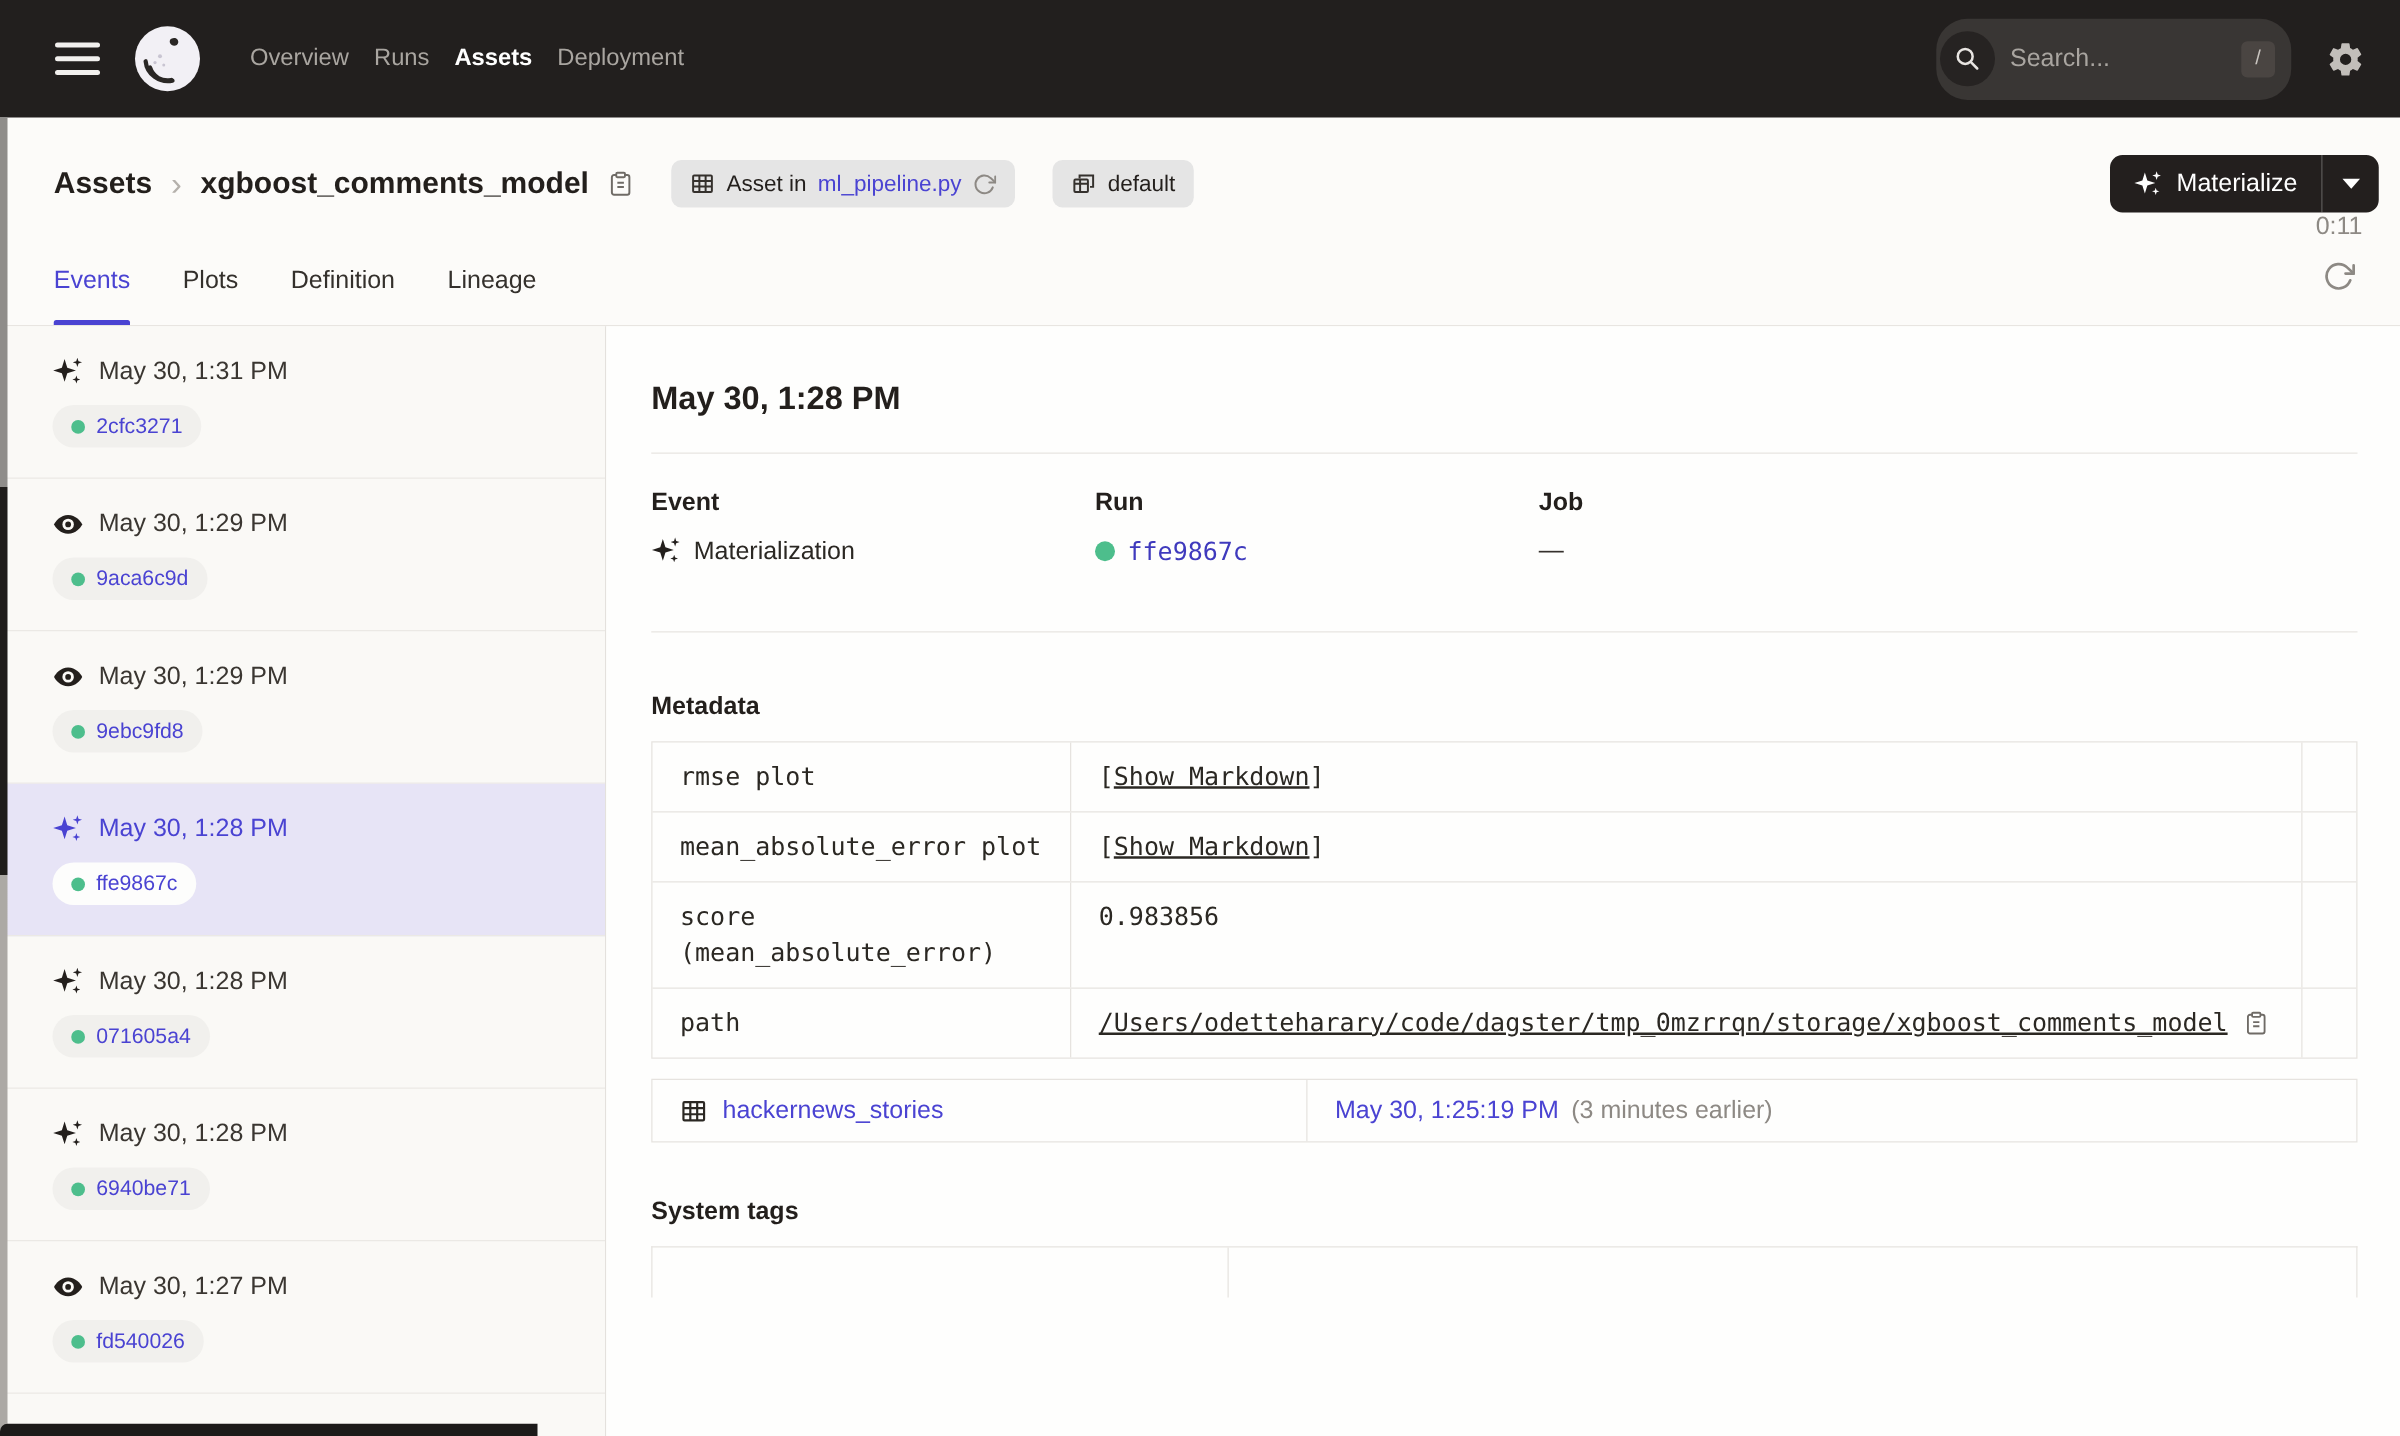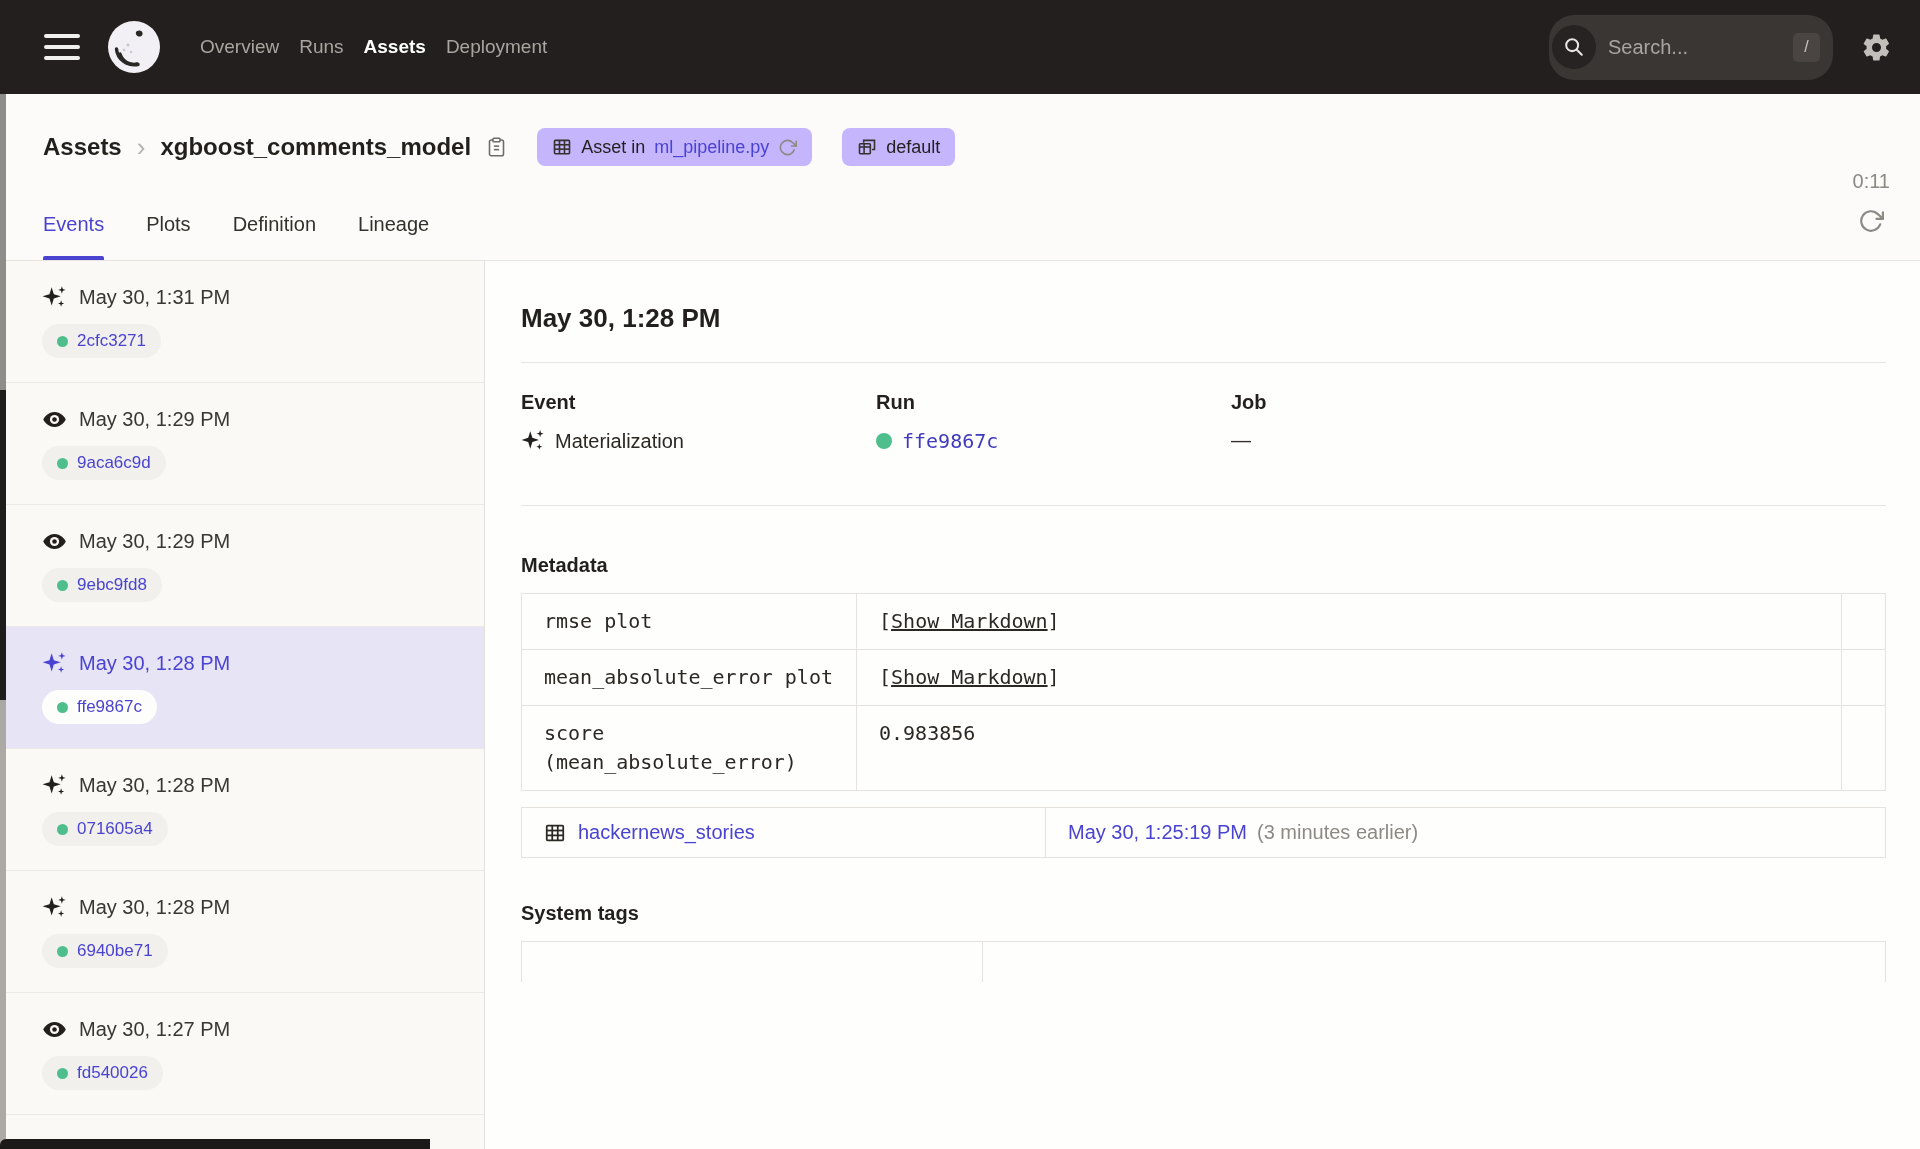--- a/index.html
+++ b/index.html
@@ -28,21 +28,21 @@
   .searchbox input{flex:1;min-width:0;background:transparent;border:none;outline:none;padding:0 0 0 12px;font-size:20px;color:#e8e5e2;font-family:"Liberation Sans",sans-serif;}
   .searchbox input::placeholder{color:#a9a5a0;}
   .slash-key{width:27px;height:29px;margin-right:13px;border-radius:5px;background:#4a4542;color:#c9c5c0;font-size:16px;display:flex;align-items:center;justify-content:center;}
   .gear{margin-left:28px;width:31px;height:31px;color:#c2beba;cursor:pointer;}
 
   
   .header-row{display:flex;align-items:center;padding:24px 17px 0 43px;height:82px;}
   .crumb{font-size:24px;font-weight:600;color:var(--ink);}
   .crumb-sep{font-size:26px;color:#b5b1ac;margin:0 15px;font-weight:400;}
   .copy-btn{margin-left:15px;color:#6f6b66;cursor:pointer;}
-  .pill-badge{margin-left:30px;height:38px;border-radius:8px;background:#c4b5fd;display:inline-flex;align-items:center;gap:9px;padding:0 15px;font-size:18px;color:var(--ink);cursor:pointer;}
+  .pill-badge{margin-left:30px;height:38px;border-radius:8px;background:#e5e5e5;display:inline-flex;align-items:center;gap:9px;padding:0 15px;font-size:18px;color:var(--ink);cursor:pointer;}
   .pill-badge .blue{color:var(--accent);}
   .pill-badge .icon-sm{color:#35312d;}
   .pill-badge .refresh-sm{color:#8d8984;}
   .materialize{margin-left:auto;height:46px;border-radius:10px;background:#231f1e;display:flex;align-items:stretch;color:#fff;overflow:hidden;cursor:pointer;}
   .materialize .mat-main{display:flex;align-items:center;gap:11px;padding:0 19px;font-size:20px;font-weight:500;}
   .materialize .mat-sep{width:1px;background:rgba(255,255,255,.25);}
   .materialize .mat-caret{width:45px;display:flex;align-items:center;justify-content:center;}
   .caret-down{width:0;height:0;border-left:7px solid transparent;border-right:7px solid transparent;border-top:8px solid #fff;}
 
   
@@ -194,20 +194,36 @@
     <span class="icon-sm">
       <svg width="20" height="20" viewBox="0 0 24 24" fill="none" stroke="currentColor" stroke-width="1.9">
         <path d="M8 7V4h13v11h-3"></path>
         <rect x="3" y="8" width="13" height="12" rx="1"></rect>
         <line x1="3" y1="12" x2="16" y2="12"></line>
           <line x1="8.5" y1="8" x2="8.5" y2="20"></line>
       </svg>
     </span>
     <span>default</span>
   </span>
+  <div class="materialize">
+    <span class="mat-main">
+      <span>
+        <svg width="23" height="23" viewBox="0 0 22 22" fill="#ffffff">
+          <path d="M8.5 2 L10.4 8.1 L16.5 10 L10.4 11.9 L8.5 18 L6.6 11.9 L0.5 10 L6.6 8.1 Z"></path>
+          <path d="M17.5 1 L18.3 3.5 L20.8 4.3 L18.3 5.1 L17.5 7.6 L16.7 5.1 L14.2 4.3 L16.7 3.5 Z"></path>
+          <path d="M16.8 13.5 L17.5 15.6 L19.6 16.3 L17.5 17 L16.8 19.1 L16.1 17 L14 16.3 L16.1 15.6 Z"></path>
+        </svg>
+      </span>
+      <span>Materialize</span>
+    </span>
+    <span class="mat-sep"></span>
+    <span class="mat-caret">
+        <span class="caret-down"></span>
+      </span>
+  </div>
 </div>
 
 <div class="tabs-row">
   <span class="tab active">Events</span>
   <span class="tab">Plots</span>
   <span class="tab">Definition</span>
   <span class="tab">Lineage</span>
   <span class="tabs-right">
     <span>0:11</span>
     <span class="refresh-ic">
@@ -404,20 +420,35 @@
           </div>
         <div class="m-extra"></div>
       </div>
       <div class="m-row">
         <div class="m-key">score (mean_absolute_error)</div>
         <div class="m-val">
             <span>0.983856</span>
           </div>
         <div class="m-extra"></div>
       </div>
+      <div class="m-row">
+        <div class="m-key">path</div>
+        <div class="m-val">
+          <span class="path-link">/Users/odetteharary/code/dagster/tmp_0mzrrqn/storage/xgboost_comments_model</span>
+          <span class="copy-cell">
+            <svg width="20" height="23" viewBox="0 0 24 24" fill="none" stroke="currentColor" stroke-width="1.8">
+              <rect x="8" y="2" width="8" height="4" rx="1"></rect>
+              <path d="M16 4h2a2 2 0 0 1 2 2v14a2 2 0 0 1-2 2H6a2 2 0 0 1-2-2V6a2 2 0 0 1 2-2h2"></path>
+              <line x1="9" y1="11" x2="15" y2="11"></line>
+                <line x1="9" y1="15" x2="15" y2="15"></line>
+            </svg>
+          </span>
+        </div>
+        <div class="m-extra"></div>
+      </div>
     </div>
 
     <div class="source-table">
       <div class="s-left">
         <span class="icon-sm">
           <svg width="22" height="22" viewBox="0 0 24 24" fill="none" stroke="currentColor" stroke-width="1.9">
             <rect x="3" y="4" width="18" height="16" rx="1"></rect>
             <line x1="3" y1="9.3" x2="21" y2="9.3"></line>
               <line x1="3" y1="14.6" x2="21" y2="14.6"></line>
             <line x1="9" y1="4" x2="9" y2="20"></line>

